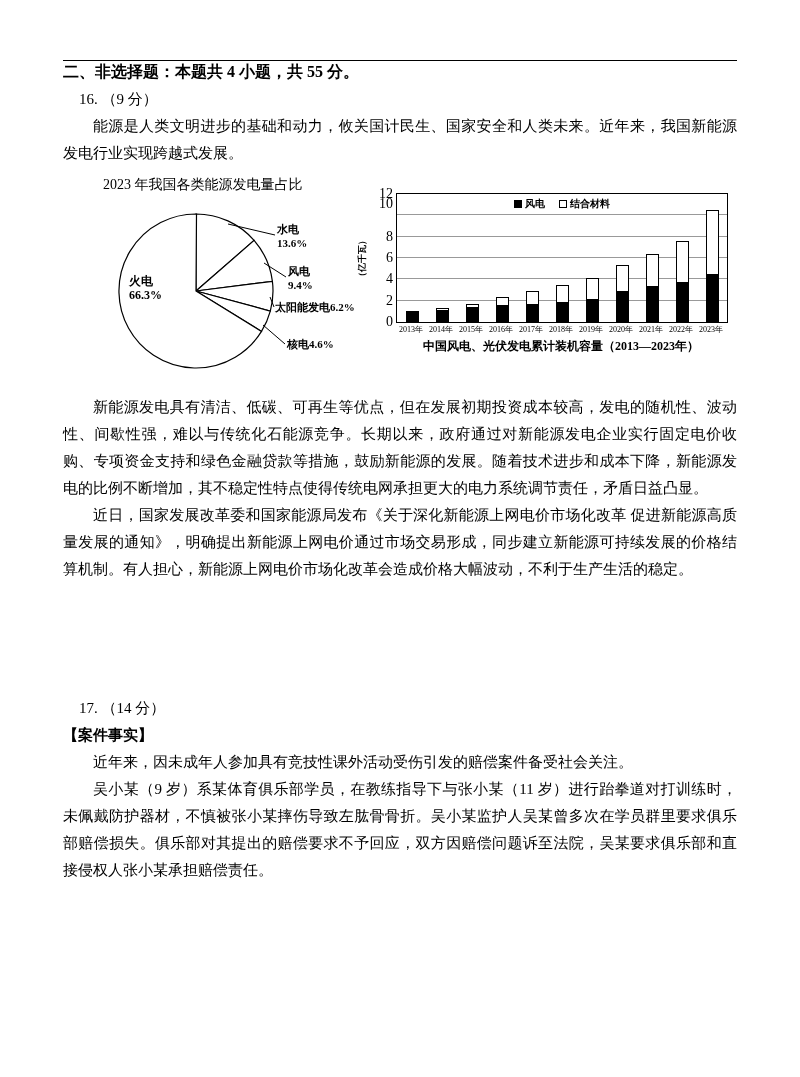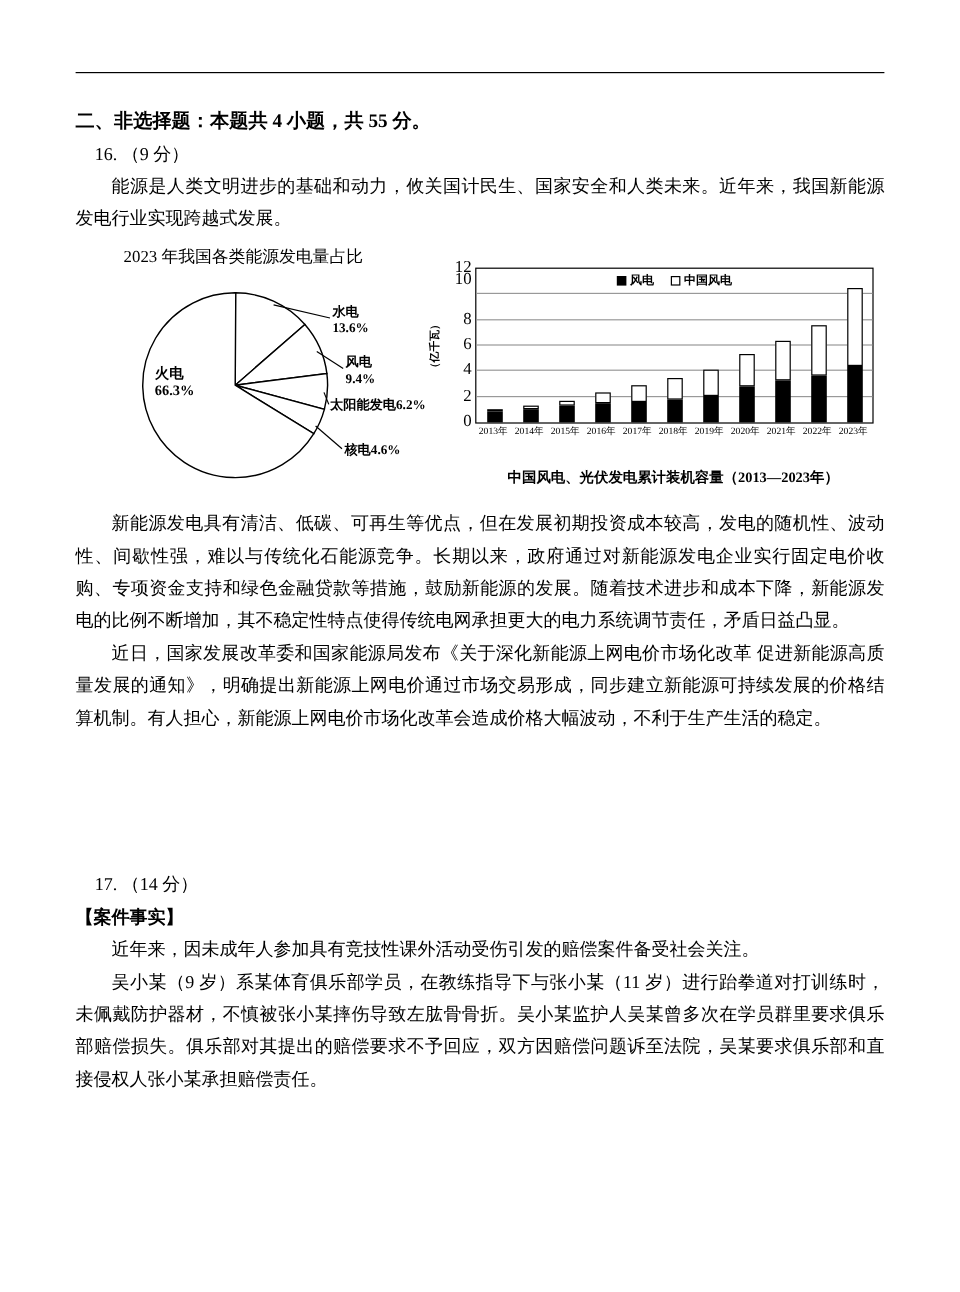--- a/index.html
+++ b/index.html
@@ -2,21 +2,21 @@
 <html><head>
 <meta charset="utf-8">
 <style>
   html,body{margin:0;padding:0;}
   body{
     width:800px;height:1077px;background:#ffffff;color:#000;
     font-family:"Liberation Serif","DejaVu Serif",serif;
     position:relative;overflow:hidden;
   }
   .top-rule{position:absolute;top:60px;left:63px;width:674px;border-top:1.6px solid #000;}
-  .content{position:absolute;left:63px;top:0;width:674px;padding-top:90px;}
+  .content{position:absolute;left:63px;top:0;width:674px;padding-top:60px;}
   .section-title{font-size:16px;font-weight:bold;line-height:24px;margin:0;}
   .qnum{font-size:15px;line-height:27px;margin:2px 0 0 16px;}
   .para{font-size:15px;line-height:27px;margin:0;text-align:justify;text-indent:2em;}
   .para.noindent{text-indent:0;}
   .bold{font-weight:bold;}
 
   
   .charts{position:relative;height:205px;margin-top:8px;}
   .pie-box{position:absolute;left:28px;top:0;width:335px;}
   .pie-title{font-size:14px;line-height:20px;margin:0 0 0 12px;}
@@ -36,21 +36,21 @@
   .legitem{display:flex;align-items:center;gap:3px;}
   .swatch{display:inline-block;width:8px;height:8px;box-sizing:border-box;}
   .swatch.solid{background:#000;}
   .swatch.hollow{background:#fff;border:1px solid #000;}
   .bargroup{position:absolute;bottom:0;width:13px;display:flex;flex-direction:column;justify-content:flex-end;}
   .bar{width:13px;box-sizing:border-box;}
   .bar.wind{background:#000;}
   .bar.solar{background:#fff;border:1px solid #000;}
   .bar-xlabels{display:flex;margin-left:28px;width:330px;font-size:8px;line-height:12px;margin-top:1px;}
   .bar-xlabels span{flex:1;text-align:center;white-space:nowrap;overflow:visible;}
-  .bar-caption{margin-left:28px;width:330px;text-align:center;font-size:12px;font-weight:bold;line-height:16px;margin-top:24px;}
+  .bar-caption{margin-left:28px;width:330px;text-align:center;font-size:12px;font-weight:bold;line-height:16px;margin-top:2px;}
 
   .q17-block{margin-top:112px;}
 </style>
 </head>
 <body>
 
 <div class="top-rule"></div>
 
 <div class="content">
 
@@ -86,21 +86,21 @@
         <div class="ylabel-col">
           <span>（亿千瓦）</span>
         </div>
         <div class="bar-legend">
             <span class="legitem">
               <span class="swatch solid"></span>
               <span>风电</span>
             </span>
             <span class="legitem">
               <span class="swatch hollow"></span>
-              <span>中国风电</span>
+              <span>结合材料</span>
             </span>
           </div>
       <span class="ytick" style="bottom: -6px;">0</span>
           <div class="gridline" style="bottom: 21.3333px;"></div>
           <span class="ytick" style="bottom: 15.3333px;">2</span>
           <div class="gridline" style="bottom: 42.6667px;"></div>
           <span class="ytick" style="bottom: 36.6667px;">4</span>
           <div class="gridline" style="bottom: 64px;"></div>
           <span class="ytick" style="bottom: 58px;">6</span>
           <div class="gridline" style="bottom: 85.3333px;"></div>

